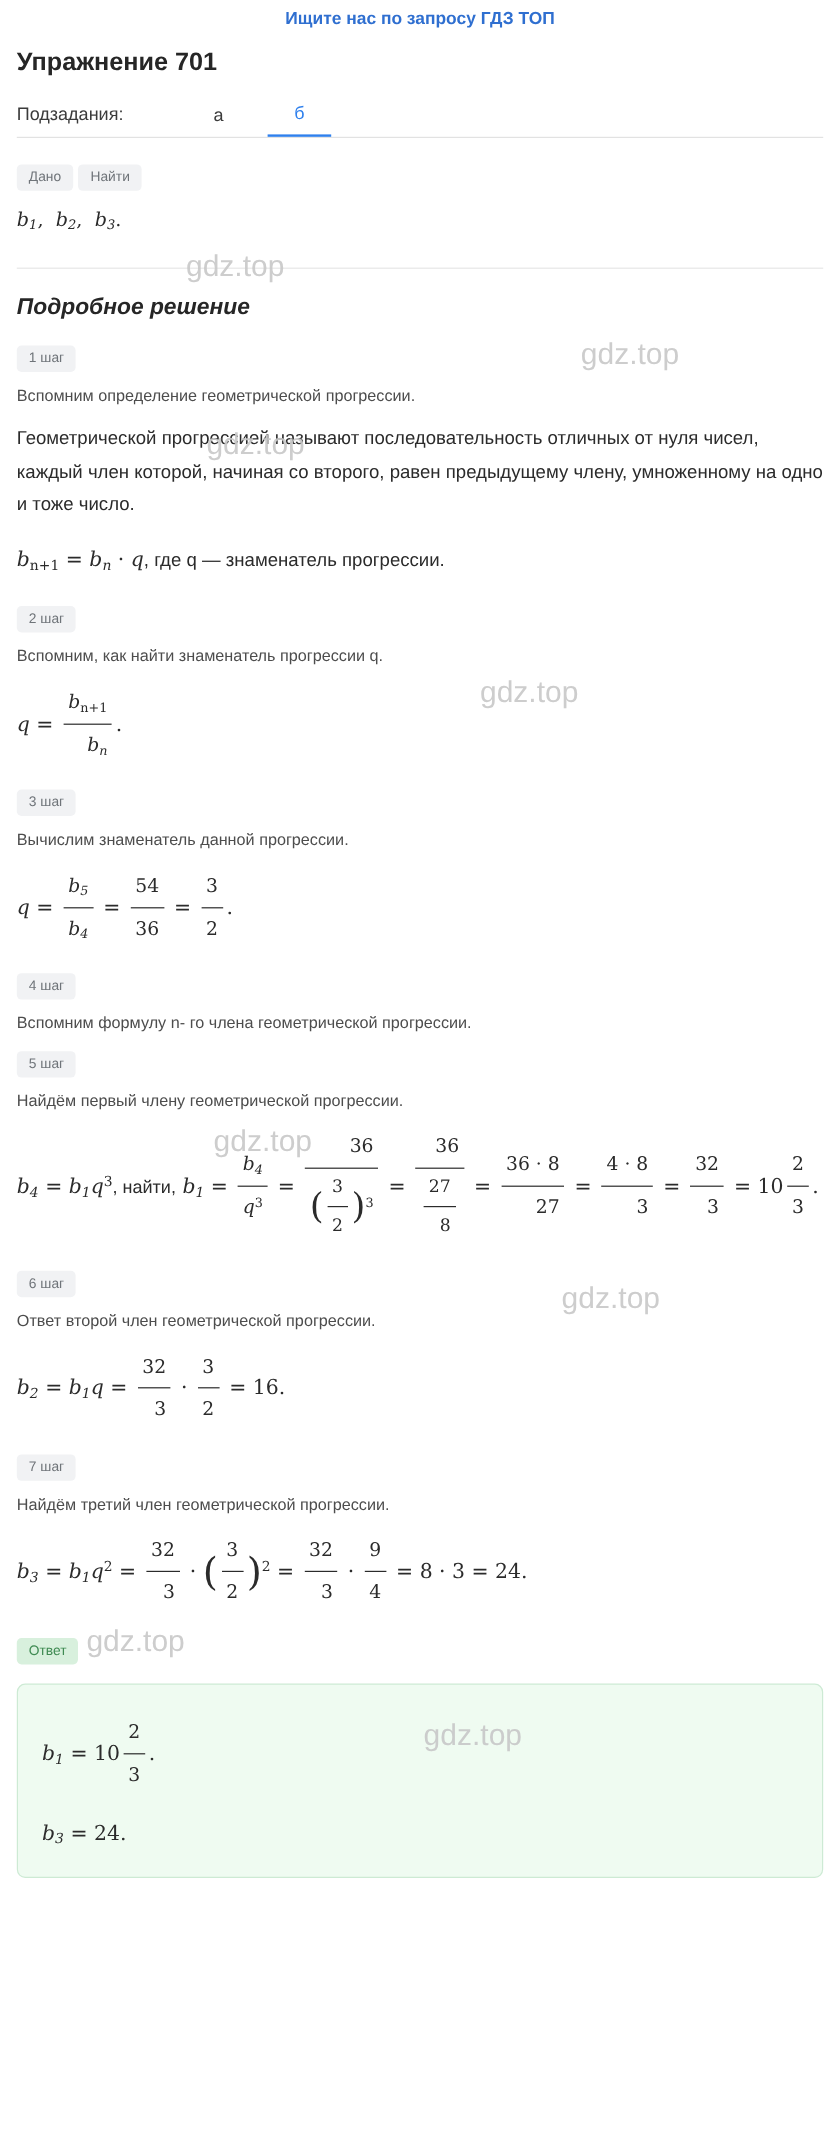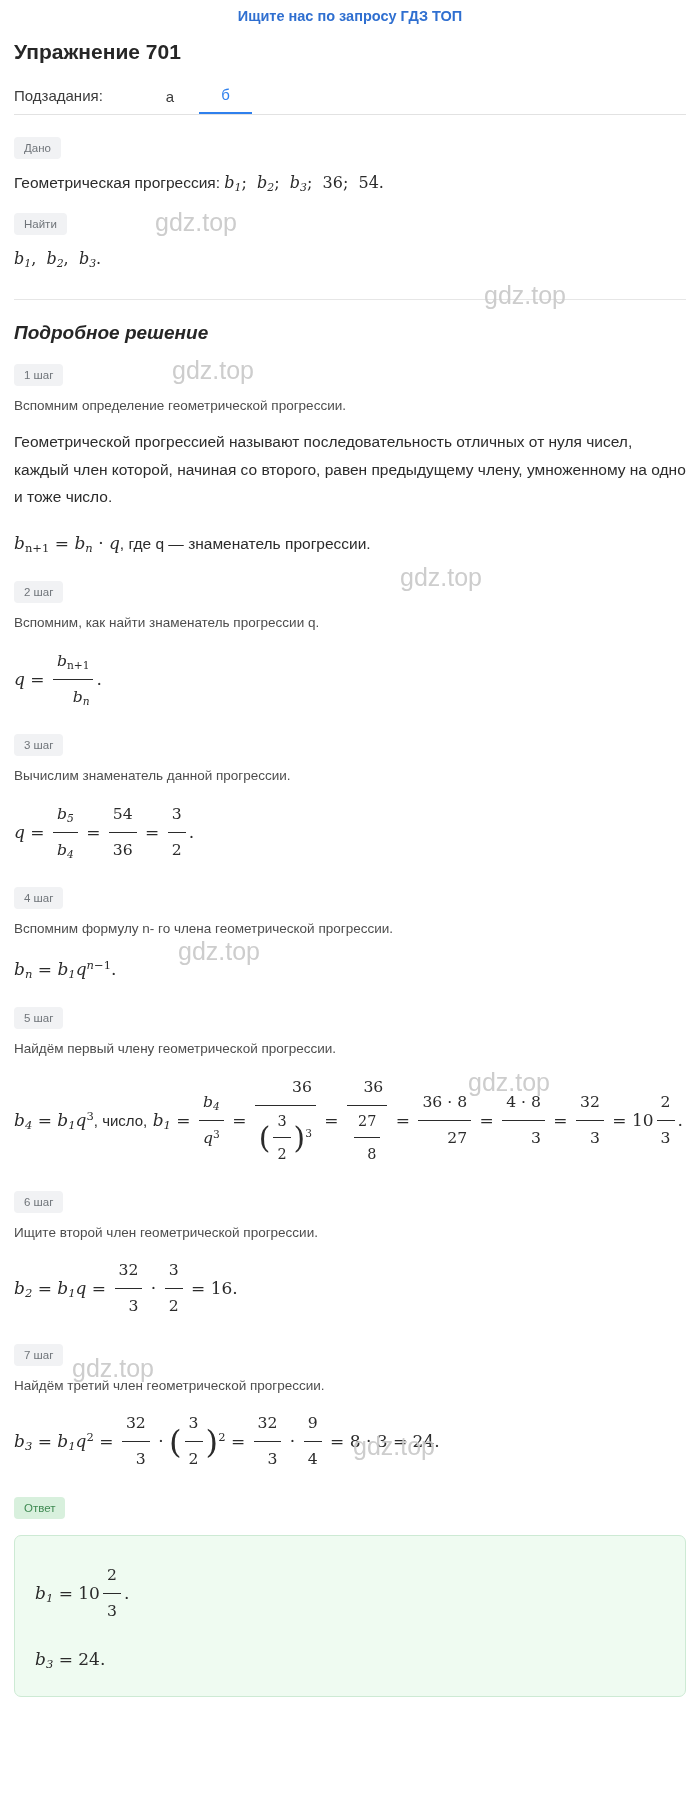--- a/index.html
+++ b/index.html
@@ -30,21 +30,21 @@
   }
   h1.title {
     font-size: 21px;
     font-weight: 700;
     margin: 10px 0 18px 0;
     color: #262626;
   }
   .subtasks-row {
     display: flex;
     align-items: flex-end;
-    gap: 3px;
+    gap: 15px;
     border-bottom: 1px solid #e2e2e2;
     padding-bottom: 0;
     margin-bottom: 22px;
   }
   .subtasks-label {
     font-size: 15px;
     color: #3b3b3b;
     padding-bottom: 10px;
     margin-right: 38px;
   }
@@ -159,24 +159,20 @@
   <h1 class="title">Упражнение 701</h1>
 
   <div class="subtasks-row">
     <div class="subtasks-label">Подзадания:</div>
     <div class="tab">а</div>
     <div class="tab active">б</div>
   </div>
 
   
   <div class="chip">Дано</div>
-  <div class="para">
-    <span>Геометрическая прогрессия:</span>
-    <span class="math"><span class="mi">b</span><span class="sub">1</span>;&nbsp; <span class="mi">b</span><span class="sub">2</span>;&nbsp; <span class="mi">b</span><span class="sub">3</span>;&nbsp; 36;&nbsp; 54.</span>
-  </div>
 
   
   <div class="chip">Найти</div>
   <div class="para">
     <span class="math"><span class="mi">b</span><span class="sub">1</span>,&nbsp; <span class="mi">b</span><span class="sub">2</span>,&nbsp; <span class="mi">b</span><span class="sub">3</span>.</span>
   </div>
 
   <hr class="sep">
 
   <h2 class="section">Подробное решение</h2>
@@ -199,40 +195,37 @@
   
   <div class="chip">3 шаг</div>
   <div class="para small">Вычислим знаменатель данной прогрессии.</div>
   <div class="mathline">
     <span class="mi">q</span> = <span class="frac"><span class="num"><span class="mi">b</span><span class="sub">5</span></span><span class="den"><span class="mi">b</span><span class="sub">4</span></span></span> = <span class="frac"><span class="num">54</span><span class="den">36</span></span> = <span class="frac"><span class="num">3</span><span class="den">2</span></span>.
   </div>
 
   
   <div class="chip">4 шаг</div>
   <div class="para small">Вспомним формулу n- го члена геометрической прогрессии.</div>
-  <div class="mathline">
-    <span class="mi">b</span><span class="sub">n</span> = <span class="mi">b</span><span class="sub">1</span><span class="mi">q</span><span class="supn"><span class="mi">n</span>−1</span>.
-  </div>
 
   
   <div class="chip">5 шаг</div>
   <div class="para small">Найдём первый члену геометрической прогрессии.</div>
   <div class="mathline">
-    <span class="mi">b</span><span class="sub">4</span> = <span class="mi">b</span><span class="sub">1</span><span class="mi">q</span><span class="supn">3</span><span style="font-family:'Liberation Sans',sans-serif;font-size:15px;">, число,</span>
+    <span class="mi">b</span><span class="sub">4</span> = <span class="mi">b</span><span class="sub">1</span><span class="mi">q</span><span class="supn">3</span><span style="font-family:'Liberation Sans',sans-serif;font-size:15px;">, найти,</span>
     <span class="mi">b</span><span class="sub">1</span> = <span class="frac"><span class="num"><span class="mi">b</span><span class="sub">4</span></span><span class="den"><span class="mi">q</span><span class="supn">3</span></span></span> =
     <span class="frac"><span class="num">36</span><span class="den"><span class="pbig">(</span><span class="frac"><span class="num">3</span><span class="den">2</span></span><span class="pbig">)</span><span class="supn">3</span></span></span> =
     <span class="frac"><span class="num">36</span><span class="den"><span class="frac"><span class="num">27</span><span class="den">8</span></span></span></span> =
     <span class="frac"><span class="num">36 · 8</span><span class="den">27</span></span> =
     <span class="frac"><span class="num">4 · 8</span><span class="den">3</span></span> =
     <span class="frac"><span class="num">32</span><span class="den">3</span></span> = 10<span class="frac"><span class="num">2</span><span class="den">3</span></span>.
   </div>
 
   
   <div class="chip">6 шаг</div>
-  <div class="para small">Ищите второй член геометрической прогрессии.</div>
+  <div class="para small">Ответ второй член геометрической прогрессии.</div>
   <div class="mathline">
     <span class="mi">b</span><span class="sub">2</span> = <span class="mi">b</span><span class="sub">1</span><span class="mi">q</span> = <span class="frac"><span class="num">32</span><span class="den">3</span></span> · <span class="frac"><span class="num">3</span><span class="den">2</span></span> = 16.
   </div>
 
   
   <div class="chip">7 шаг</div>
   <div class="para small">Найдём третий член геометрической прогрессии.</div>
   <div class="mathline">
     <span class="mi">b</span><span class="sub">3</span> = <span class="mi">b</span><span class="sub">1</span><span class="mi">q</span><span class="supn">2</span> = <span class="frac"><span class="num">32</span><span class="den">3</span></span> · <span class="pbig">(</span><span class="frac"><span class="num">3</span><span class="den">2</span></span><span class="pbig">)</span><span class="supn">2</span> = <span class="frac"><span class="num">32</span><span class="den">3</span></span> · <span class="frac"><span class="num">9</span><span class="den">4</span></span> = 8 · 3 = 24.
   </div>

